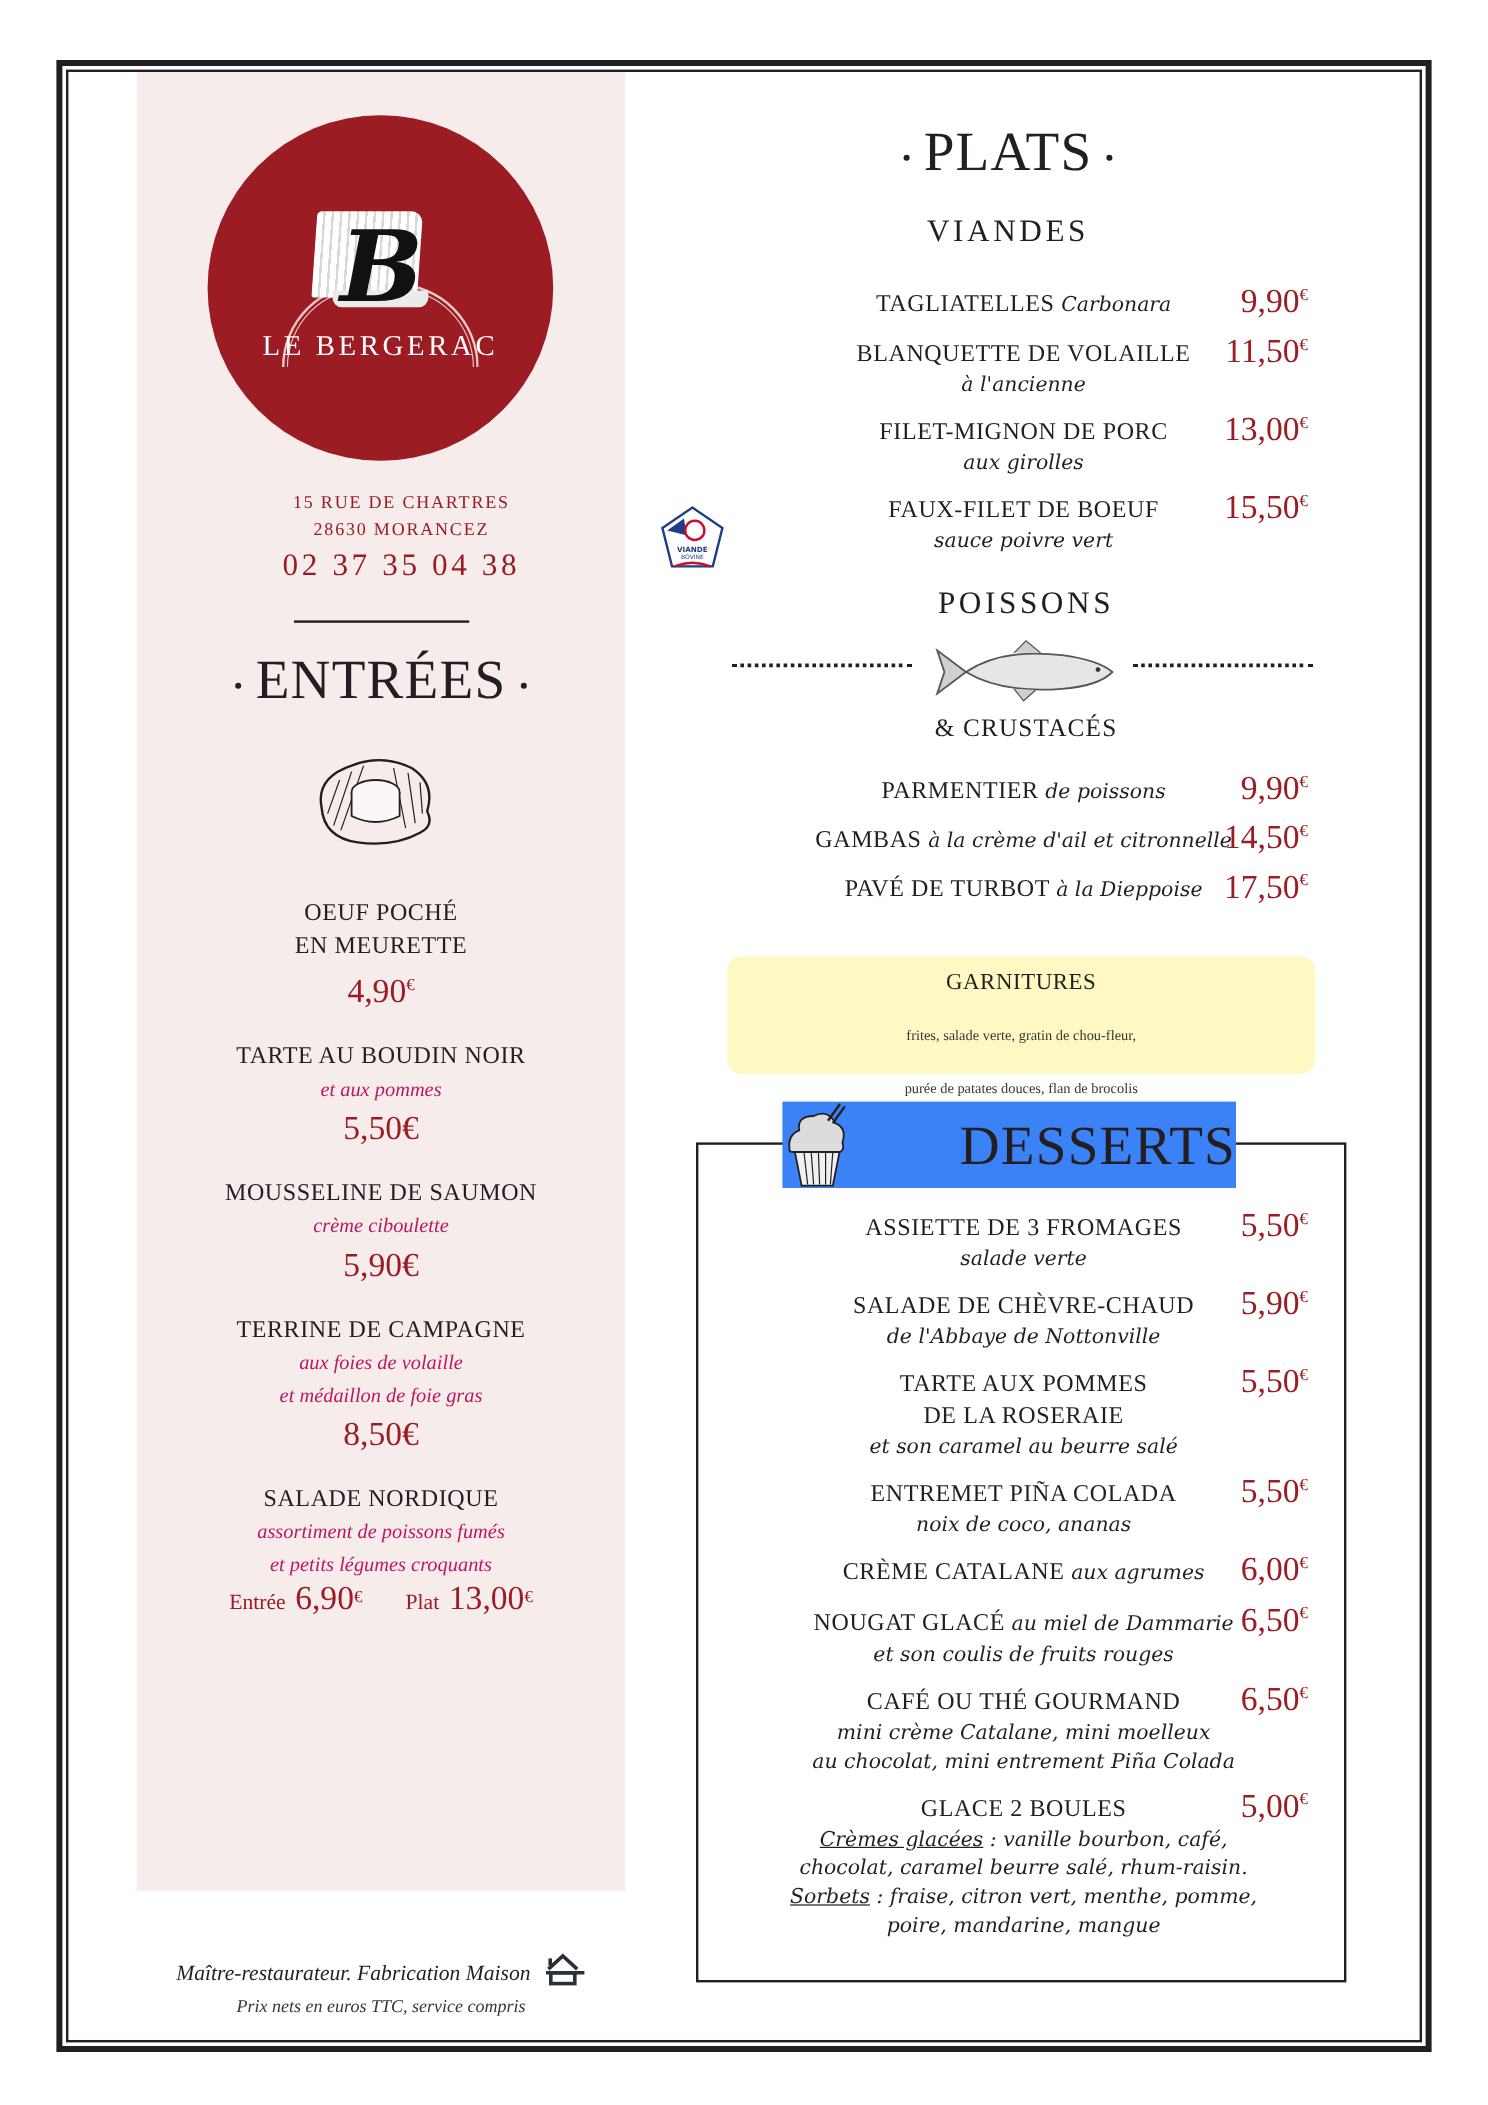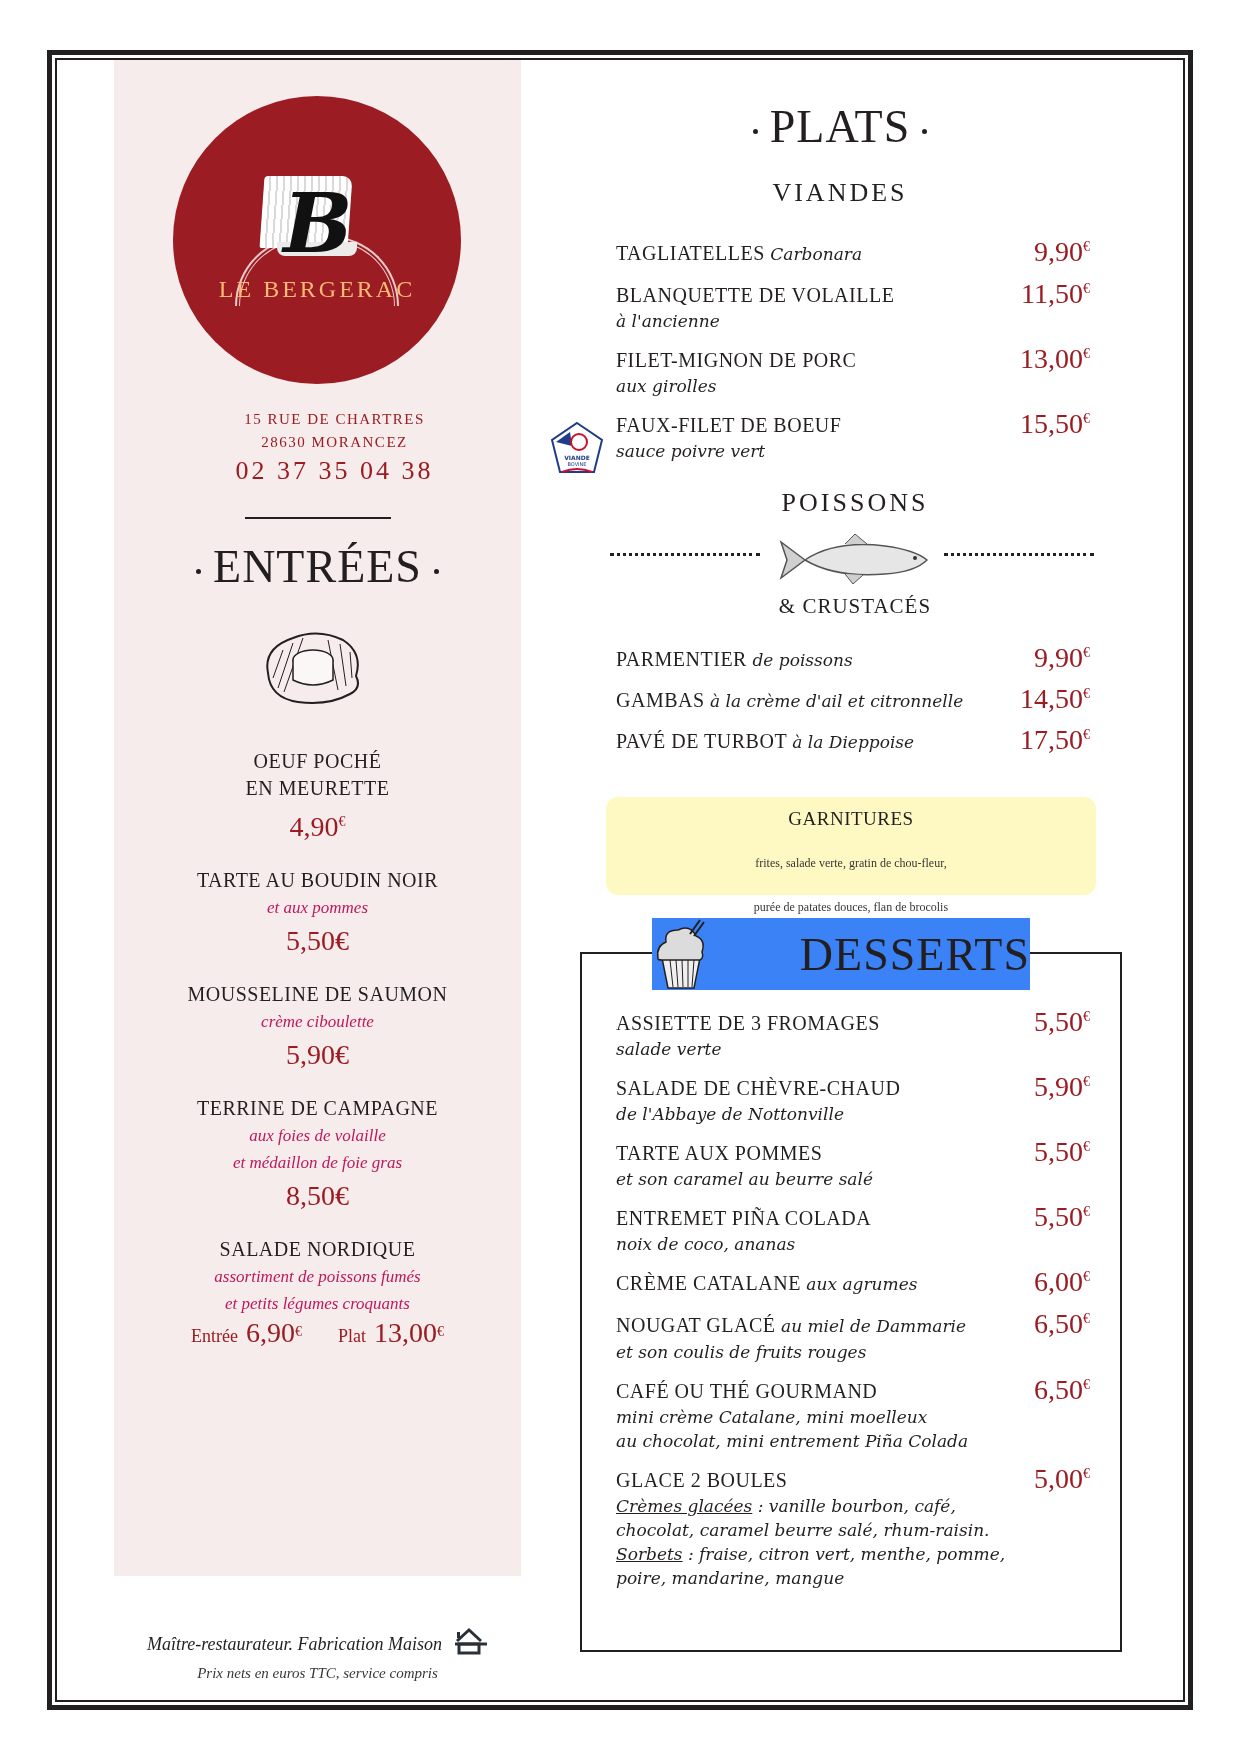--- a/index.html
+++ b/index.html
@@ -10,21 +10,21 @@
   .frame-inner { position: absolute; left: 55px; top: 58px; width: 1130px; height: 1644px; border: 2px solid #231f20; }
 
   .left-panel { position: absolute; left: 114px; top: 60px; width: 407px; height: 1516px; background: #f6ecec; }
 
   .logo { position: absolute; left: 173px; top: 96px; width: 288px; height: 288px; border-radius: 50%; background: #9b1c22; }
   .logo-hat { position: absolute; left: 89px; top: 80px; width: 88px; height: 72px; background: repeating-linear-gradient(90deg,#ffffff 0 5px,#d9d9d9 5px 7px); transform: skewX(-4deg); border-radius: 4px 10px 2px 2px; }
   .logo-hatband { position: absolute; left: 104px; top: 146px; width: 80px; height: 14px; background: #ebebeb; border-radius: 0 0 8px 8px; }
   .logo-b { position: absolute; left: 100px; top: 86px; width: 90px; text-align: center; font-family: "DejaVu Serif", serif; font-style: italic; font-weight: bold; font-size: 82px; color: #111; line-height: 1; }
   .logo-arc { position: absolute; left: 62px; top: 140px; width: 164px; height: 70px; border: 2px solid #e9c9c9; border-bottom: none; border-radius: 82px 82px 0 0; }
   .logo-arc2 { position: absolute; left: 66px; top: 144px; width: 156px; height: 66px; border: 1px solid #e9c9c9; border-bottom: none; border-radius: 78px 78px 0 0; }
-  .logo-name { position: absolute; left: 0; top: 180px; width: 288px; text-align: center; font-family: "Liberation Serif", serif; font-size: 24px; letter-spacing: 3px; color: #fdba74; }
+  .logo-name { position: absolute; left: 0; top: 180px; width: 288px; text-align: center; font-family: "Liberation Serif", serif; font-size: 24px; letter-spacing: 3px; color: #ffffff; }
 
   .address { position: absolute; left: 114px; top: 408px; width: 441px; text-align: center; color: #9b1c22; font-family: "Liberation Serif", serif; }
   .address .line { font-size: 15px; letter-spacing: 1.5px; line-height: 23px; }
   .address .phone { font-size: 26px; letter-spacing: 3px; margin-top: 2px; }
 
   .short-rule { position: absolute; left: 245px; top: 517px; width: 146px; height: 2px; background: #231f20; }
 
   .section-title { font-family: "Liberation Serif", serif; color: #231f20; text-align: center; letter-spacing: 1px; }
   .entrees-title { position: absolute; left: 114px; top: 540px; width: 407px; font-size: 46px; }
   .dot { display: inline-block; width: 5px; height: 5px; background: #231f20; border-radius: 50%; vertical-align: middle; margin: 0 12px; }
@@ -43,21 +43,21 @@
 
   .footer-note { position: absolute; left: 114px; top: 1592px; width: 407px; text-align: center; font-family: "Liberation Serif", serif; font-style: italic; color: #231f20; }
   .footer-note .l1 { font-size: 18px; display: flex; justify-content: center; align-items: flex-end; gap: 10px; margin-top: 35px; }
   .footer-note .l2 { font-size: 15px; margin-top: 10px; color: #3a3536; }
   .house-icon { width: 36px; height: 28px; }
 
   .plats-title { position: absolute; left: 700px; top: 100px; width: 280px; font-size: 46px; }
   .viandes-title { position: absolute; left: 700px; top: 178px; width: 280px; font-size: 26px; letter-spacing: 3px; }
 
   .menu-list { position: absolute; left: 616px; width: 474px; }
-  .row { position: relative; }
+  .row { position: relative; text-align: center; }
   .row .name { font-family: "Liberation Serif", serif; font-size: 20px; letter-spacing: 0.5px; line-height: 27px; }
   .row .name i { font-family: "DejaVu Serif", serif; font-style: italic; font-size: 17px; letter-spacing: 0; }
   .row .desc { font-family: "DejaVu Serif", serif; font-style: italic; font-size: 17px; line-height: 24px; }
   .row .desc u { text-decoration: underline; }
   .row .price { position: absolute; right: 0; top: -4px; font-family: "Liberation Serif", serif; font-size: 28px; color: #9b1c22; }
 
   .viandes-list { top: 240px; }
   .viandes-list .row { margin-bottom: 14px; }
   .vbf-badge { position: absolute; left: 548px; top: 420px; width: 58px; height: 56px; }
 
@@ -266,20 +266,21 @@
     <div class="desc">salade verte</div>
     <div class="price"><span>5,50</span><sup class="euro">€</sup></div>
   </div>
   <div class="row">
     <div class="name">SALADE DE CHÈVRE-CHAUD</div>
     <div class="desc">de l'Abbaye de Nottonville</div>
     <div class="price"><span>5,90</span><sup class="euro">€</sup></div>
   </div>
   <div class="row">
     <div class="name">TARTE AUX POMMES</div>
+    <div class="name">DE LA ROSERAIE</div>
     <div class="desc">et son caramel au beurre salé</div>
     <div class="price"><span>5,50</span><sup class="euro">€</sup></div>
   </div>
   <div class="row">
     <div class="name">ENTREMET PIÑA COLADA</div>
     <div class="desc">noix de coco, ananas</div>
     <div class="price"><span>5,50</span><sup class="euro">€</sup></div>
   </div>
   <div class="row">
     <div class="name"><span>CRÈME CATALANE</span> <i>aux agrumes</i></div>

